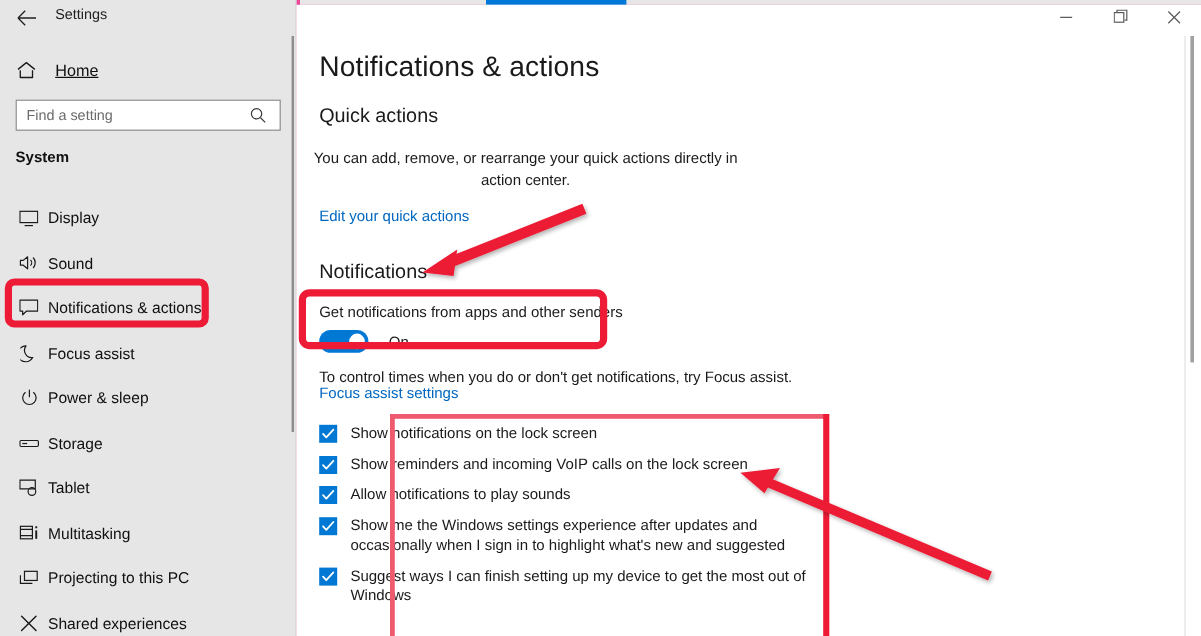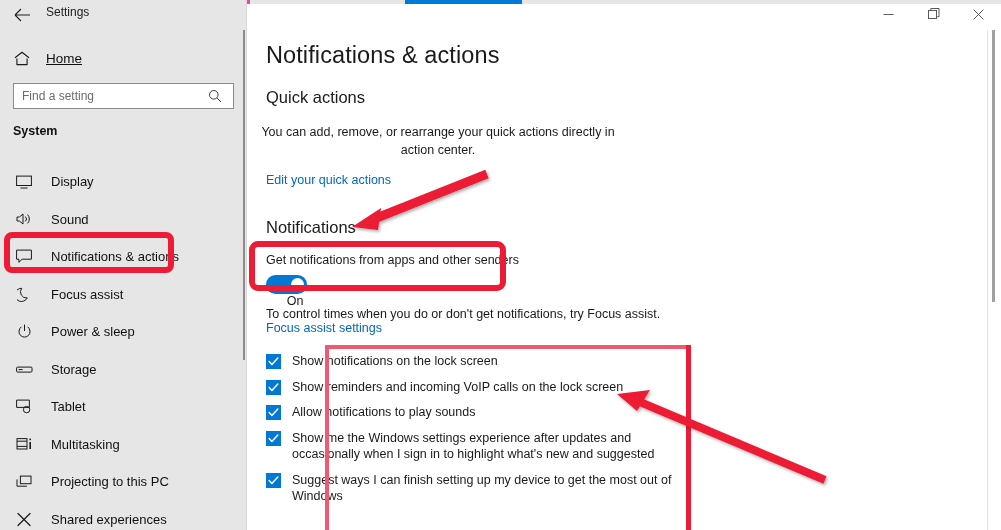--- a/index.html
+++ b/index.html
@@ -116,21 +116,21 @@
     cursor: default;
   }
   .nav-ico {
     width: 24px; min-width: 24px;
     display: flex; align-items: center; justify-content: center;
     color: #1a1a1a;
   }
   .nav-label {
     font-size: 13px;
     color: #101010;
-    margin-left: 15px;
+    margin-left: 4px;
     white-space: nowrap;
   }
 
   
   .nav-scrollbar {
     position: absolute;
     left: 241px; top: 30px;
     width: 6px; height: 500px;
     background: transparent;
   }
@@ -204,21 +204,21 @@
 
   .toggle-label {
     position: absolute;
     left: 19px; top: 249px;
     font-size: 12.5px;
     color: #1a1a1a;
   }
   .toggle-row {
     position: absolute;
     left: 19px; top: 271px;
-    display: flex; align-items: center; flex-direction: column;
+    display: flex; align-items: center;
   }
   .toggle {
     width: 41px; height: 19px;
     border-radius: 10px;
     background: #0078d4;
     position: relative;
     cursor: pointer;
   }
   .toggle-knob {
     position: absolute;

